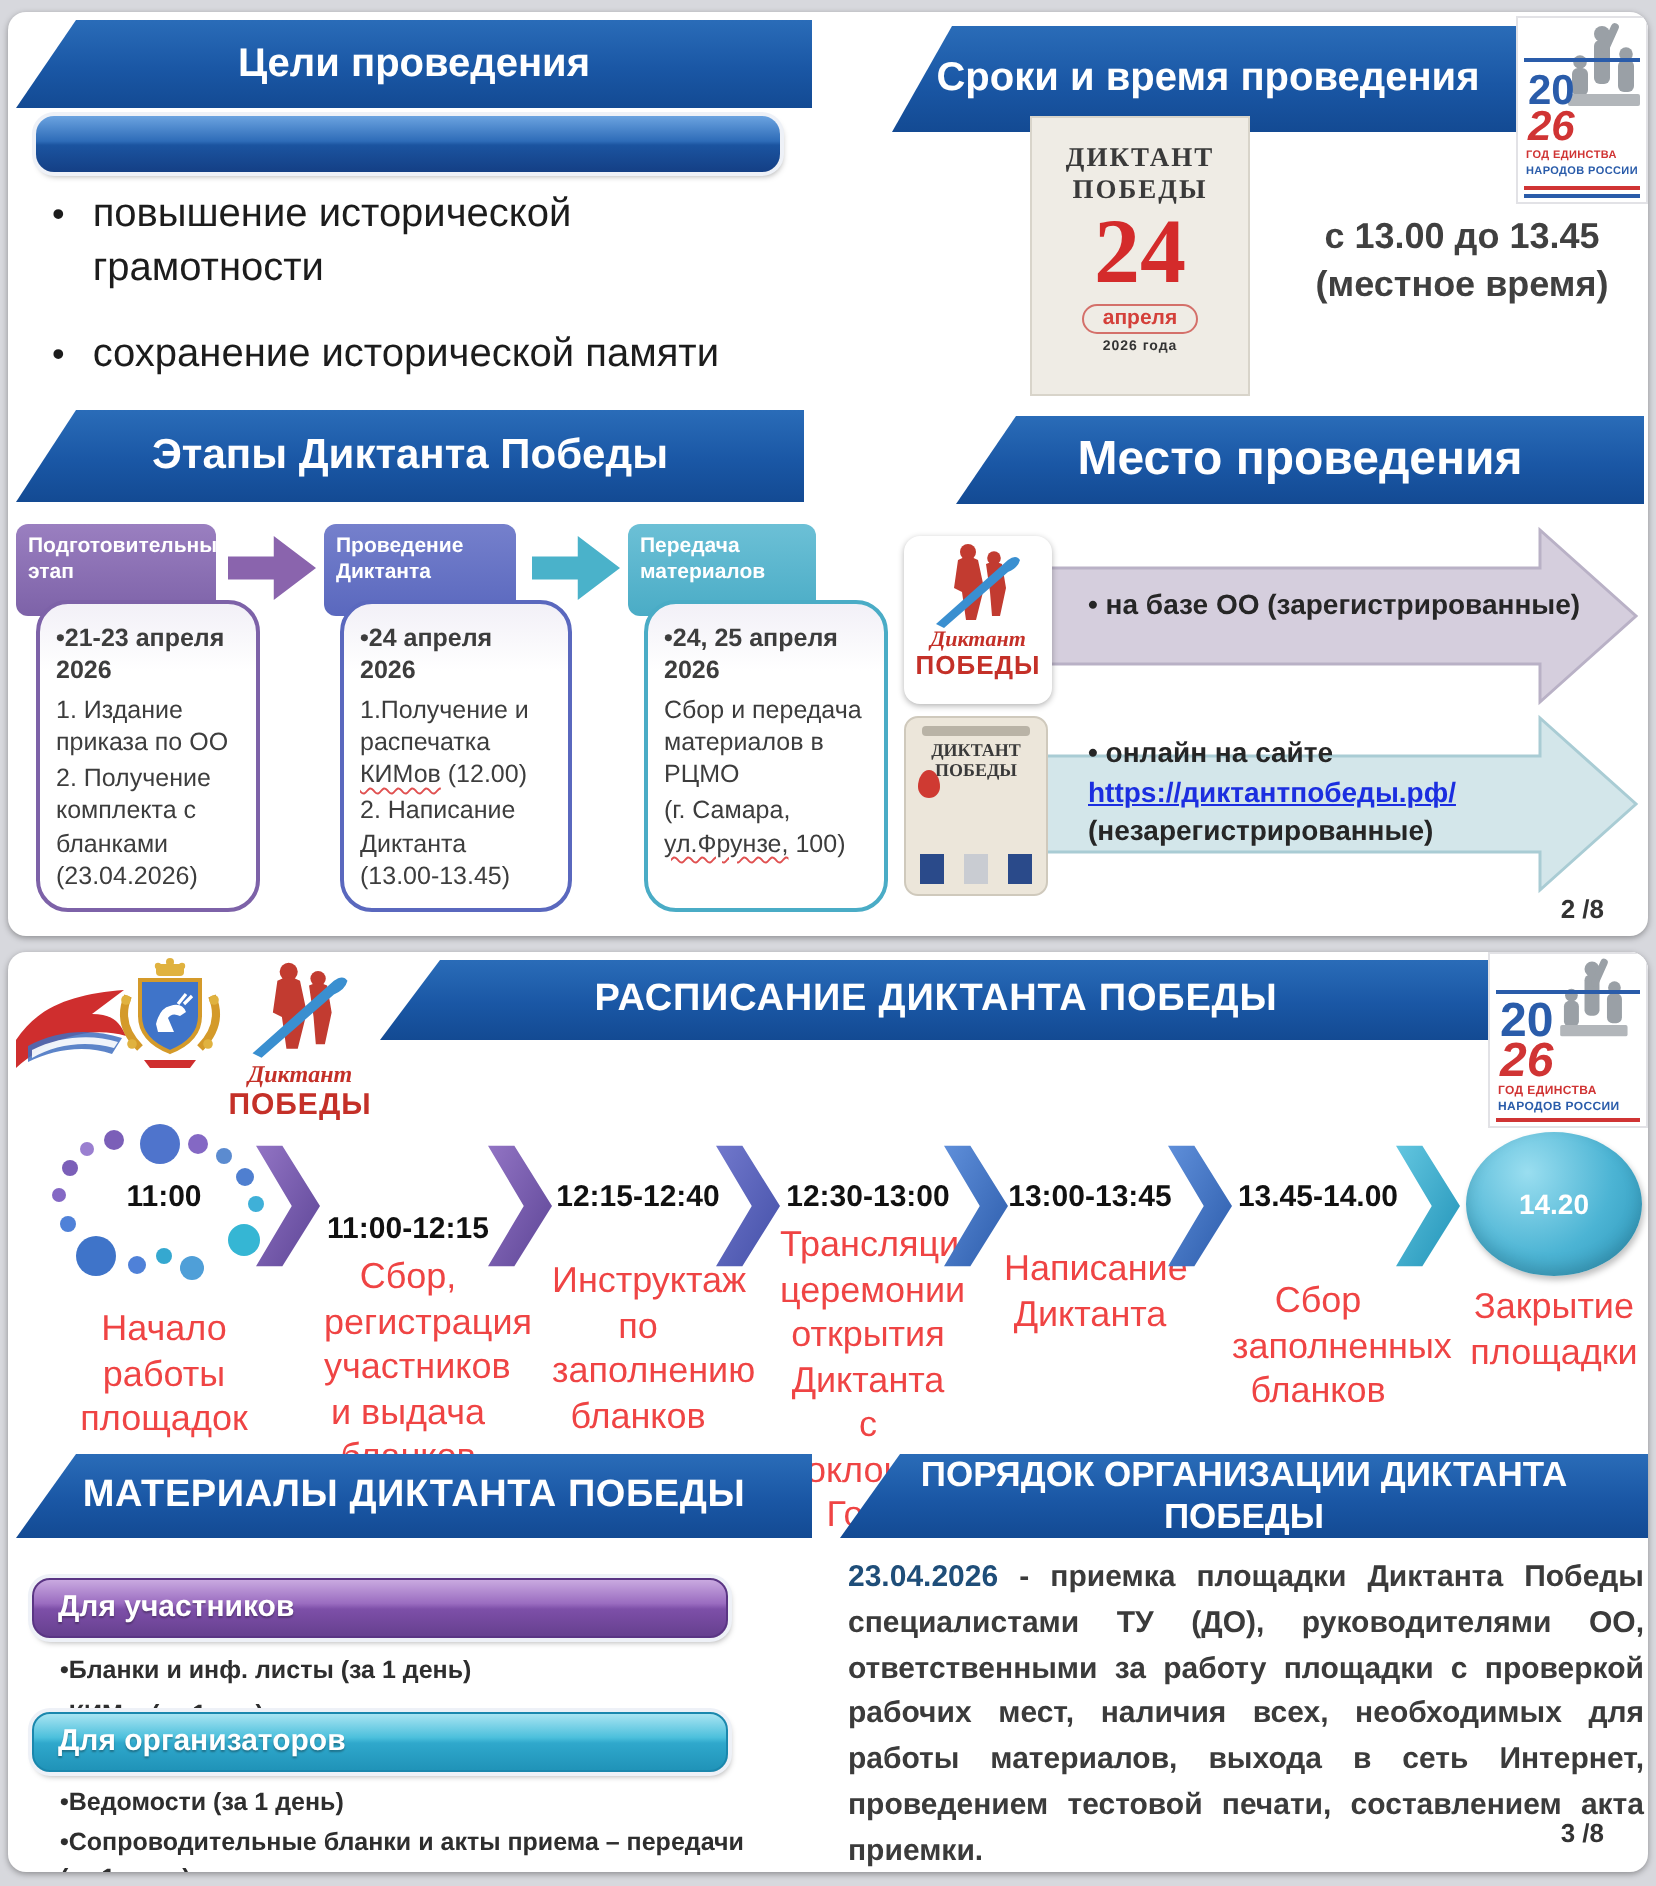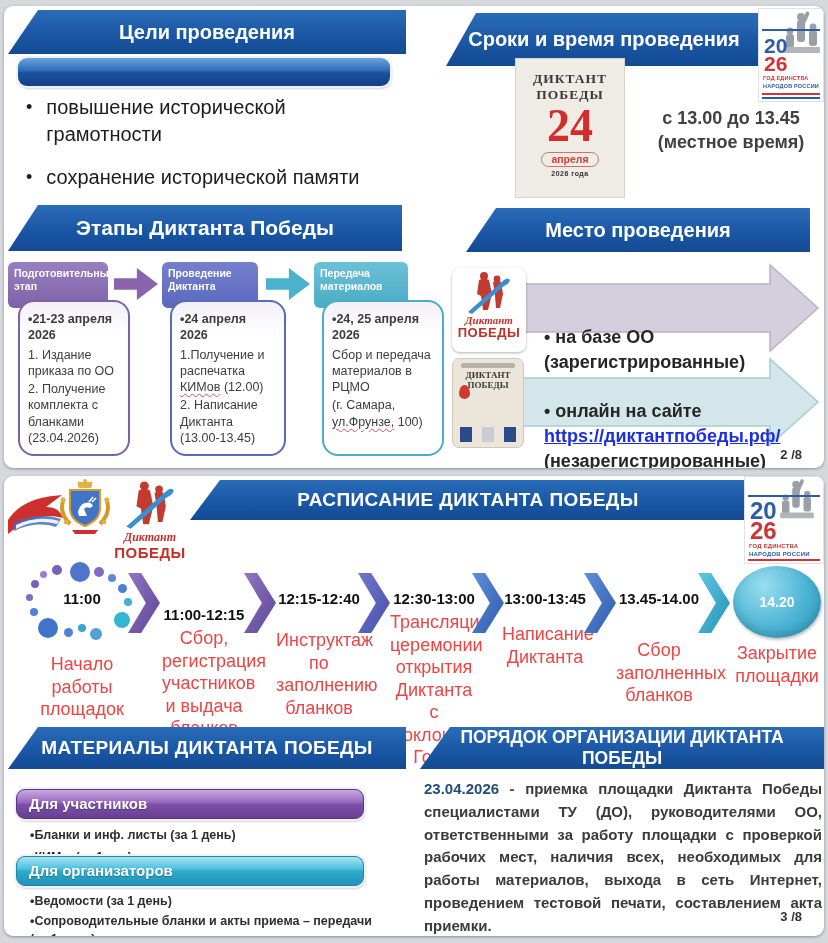--- a/index.html
+++ b/index.html
@@ -44,21 +44,21 @@
   .cal-day { font-family:"Liberation Serif",serif; font-weight:bold; font-size:46px; color:#d42b2b; line-height:1.05; }
   .cal-month { font-size:10.5px; font-weight:bold; color:#d4403a; border:1.5px solid #d4706a; border-radius:10px; padding:0 9px 1px; margin-top:2px;}
   .cal-year { font-size:7px; font-weight:bold; color:#333; margin-top:3px; letter-spacing:.5px;}
 
   .time-text { position:absolute; left:634px; top:100px; width:186px; text-align:center; font-size:18px; font-weight:bold; color:#404040; line-height:1.35; }
 
   
   .y26 { position:absolute; background:#fff; border:1px solid #e2e2e6; overflow:hidden; }
   .y26 .num { position:absolute; left:5px; font-weight:bold; font-size:21px; line-height:1; font-family:"Liberation Sans",sans-serif;}
   .y26 .n20 { top:26px; color:#2a5caa; }
-  .y26 .n26 { top:44px; color:#d03434; }
+  .y26 .n26 { top:44px; color:#d03434;font-style:italic; }
   .y26 .cap { position:absolute; left:4px; font-size:5.5px; font-weight:bold; line-height:1.3; letter-spacing:.2px; }
   .y26 .cap1 { color:#d03434; } .y26 .cap2 { color:#2a5caa; }
   .y26 .stripe { position:absolute; left:3px; right:3px; height:1.5px; }
   .y26 svg { position:absolute; right:0; top:0; }
 
   
   .dp-logo { position:absolute; display:flex; flex-direction:column; align-items:center; background:#fff; border-radius:8px; }
   .dp-script { font-family:"Liberation Serif",serif; font-style:italic; font-weight:bold; color:#c43028; }
   .dp-caps { font-weight:bold; color:#c43028; letter-spacing:.5px; line-height:1; }
 
@@ -66,21 +66,21 @@
   .web-thumb { position:absolute; background:#ece6da; border:1px solid #cfc9bc; border-radius:7px; overflow:hidden; }
   .wt-bar { height:5px; background:#b9b3a6; margin:4px 8px 3px; border-radius:2px;}
   .wt-title { font-family:"Liberation Serif",serif; font-weight:bold; font-size:9px; color:#3a3a3a; text-align:center; line-height:1.1; margin-top:2px;}
   .wt-balloon { position:absolute; left:6px; top:26px; width:11px; height:14px; background:#cf3a32; border-radius:50% 50% 50% 50%/60% 60% 40% 40%; }
   .wt-row { position:absolute; bottom:5px; left:7px; right:7px; display:flex; justify-content:space-between; }
   .wt-row i { width:12px; height:15px; background:#2a4a8a; }
   .wt-row i:nth-child(2){ background:#c9ccd2; }
 
   
   .loc-item { position:absolute; }
-  .loc-text { position:absolute; font-weight:bold; color:#262626; font-size:18px; line-height:1.4;margin-top:32px; }
+  .loc-text { position:absolute; font-weight:bold; color:#262626; font-size:14px; line-height:1.4; }
   .loc-text a { color:#1b2ee0; font-weight:bold; }
 
   .pagenum { position:absolute; font-size:13px; font-weight:bold; color:#333; }
 
   
   .tl-col { position:absolute; top:86px; text-align:center; }
   .tl-time { font-size:15px; font-weight:bold; color:#111; display:block; }
   .tl-label { font-size:18px; color:#ef4444; line-height:1.25; display:block; }
   .chev { position:absolute; top:95px; width:32px; height:64px; }
   .tl-circle { position:absolute; border-radius:50%; background:radial-gradient(circle at 35% 28%,#9adef0 0%,#4cb4d4 55%,#2a94b8 100%);
@@ -204,21 +204,21 @@
     </div>
     <div class="block-arrow" style="left:262px; top:262px; width:44px; height:32px; background:#4ab2ca;"></div>
 
     <div class="stage-tab" style="left:310px; top:256px; width:94px; height:46px; background:linear-gradient(180deg,#6cc0d6,#4aacc6);">Передача материалов</div>
     <div class="stage-box" style="left:318px; top:294px; width:122px; height:156px; border:2.5px solid #4aacc6;">
       <div class="date">•24, 25 апреля 2026</div>
       <div>Сбор и передача материалов в РЦМО</div>
       <div><span> (г. Самара, </span><span class="wavy">ул.Фрунзе,</span><span> 100)</span></div>
     </div>
 
-    <div class="band" style="left:462px; top:202px; width:344px; height:44px; font-size:20px;">
+    <div class="band" style="left:474px; top:202px; width:344px; height:44px; font-size:24px;">
       <span>Место проведения</span>
     </div>
 
     <div class="loc-item" style="left:516px; top:254px;">
       <svg width="302" height="96" viewBox="0 0 302 96">
         <polygon points="0,24 250,24 250,5 298,48 250,91 250,72 0,72" fill="#d5cedd" stroke="#b9b1c6" stroke-width="1.5"></polygon>
       </svg>
     </div>
     <div class="loc-text" style="left:540px; top:287px; width:266px;">• на базе ОО (зарегистрированные)</div>
     <div class="dp-logo" style="left:448px; top:262px; width:74px; height:84px; box-shadow:0 1px 3px rgba(0,0,0,.3); padding-top:2px;">

